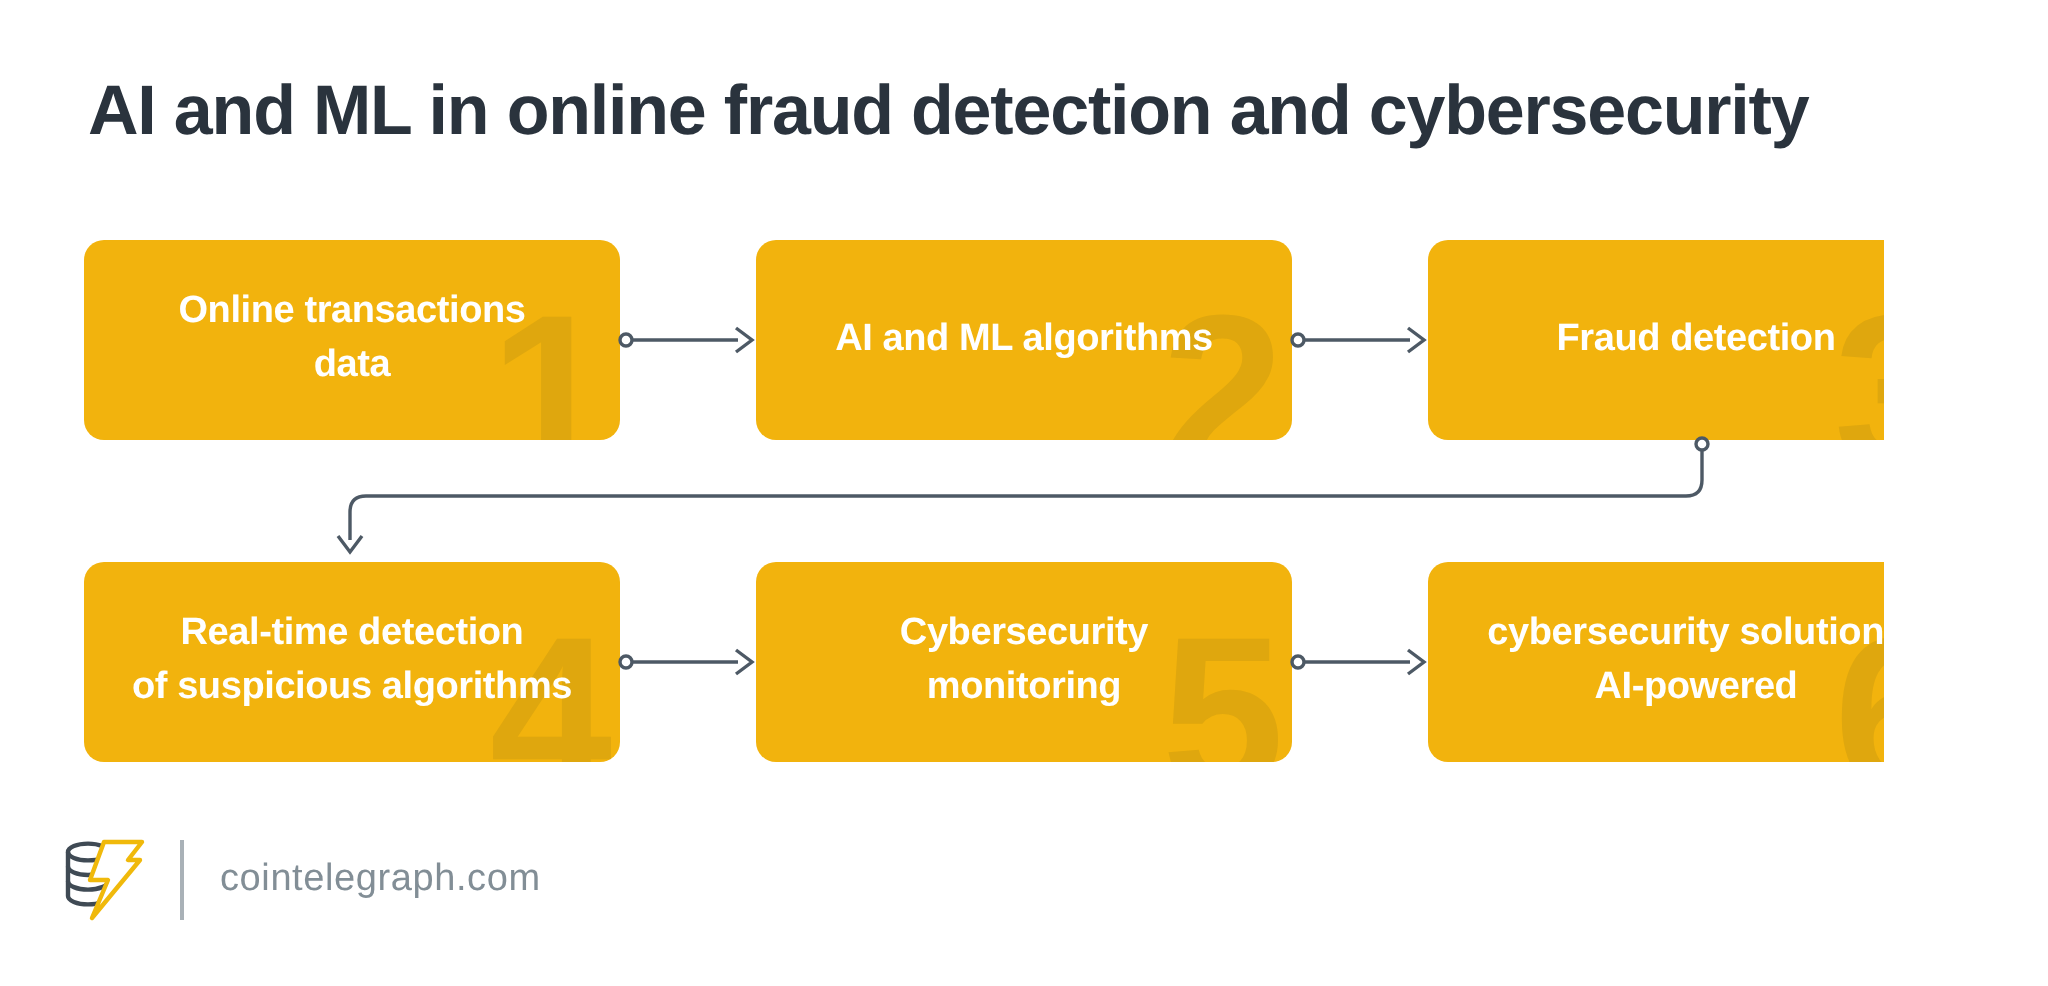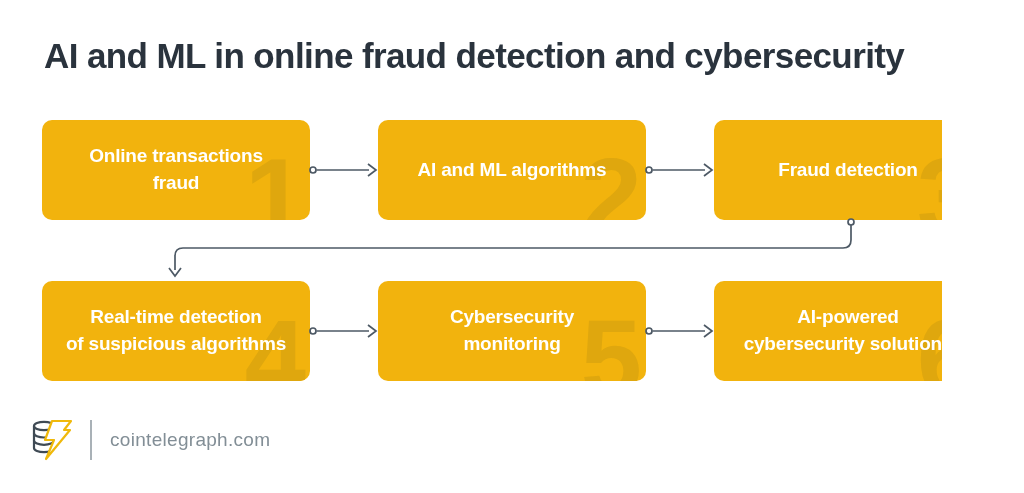--- a/index.html
+++ b/index.html
@@ -39,21 +39,21 @@
 <body>
 
 <div class="canvas">
 
   <h1 class="title">AI and ML in online fraud detection and cybersecurity</h1>
 
   <div class="box row1 c1">
     <span class="wm">1</span>
     <div class="lbl">
       <div class="box-line">Online transactions</div>
-      <div class="box-line">fraud</div>
+      <div class="box-line">data</div>
     </div>
   </div>
   <div class="box row1 c2">
     <span class="wm">2</span>
     <div class="lbl">
       <div class="box-line">AI and ML algorithms</div>
 
     </div>
   </div>
   <div class="box row1 c3">
@@ -74,22 +74,22 @@
   <div class="box row2 c2">
     <span class="wm">5</span>
     <div class="lbl">
       <div class="box-line">Cybersecurity</div>
       <div class="box-line">monitoring</div>
     </div>
   </div>
   <div class="box row2 c3">
     <span class="wm">6</span>
     <div class="lbl">
+      <div class="box-line">cybersecurity solutions</div>
       <div class="box-line">AI-powered</div>
-      <div class="box-line">cybersecurity solutions</div>
     </div>
   </div>
 
   <svg class="connectors" width="1024" height="493" viewBox="0 0 1024 493">
     <g stroke="#4D5965" stroke-width="1.7" fill="none">
 
       <g>
         <circle cx="313" cy="170" r="3" fill="#fff"></circle>
         <line x1="316.5" y1="170" x2="369" y2="170"></line>
         <polyline points="368,164 376,170 368,176"></polyline>

